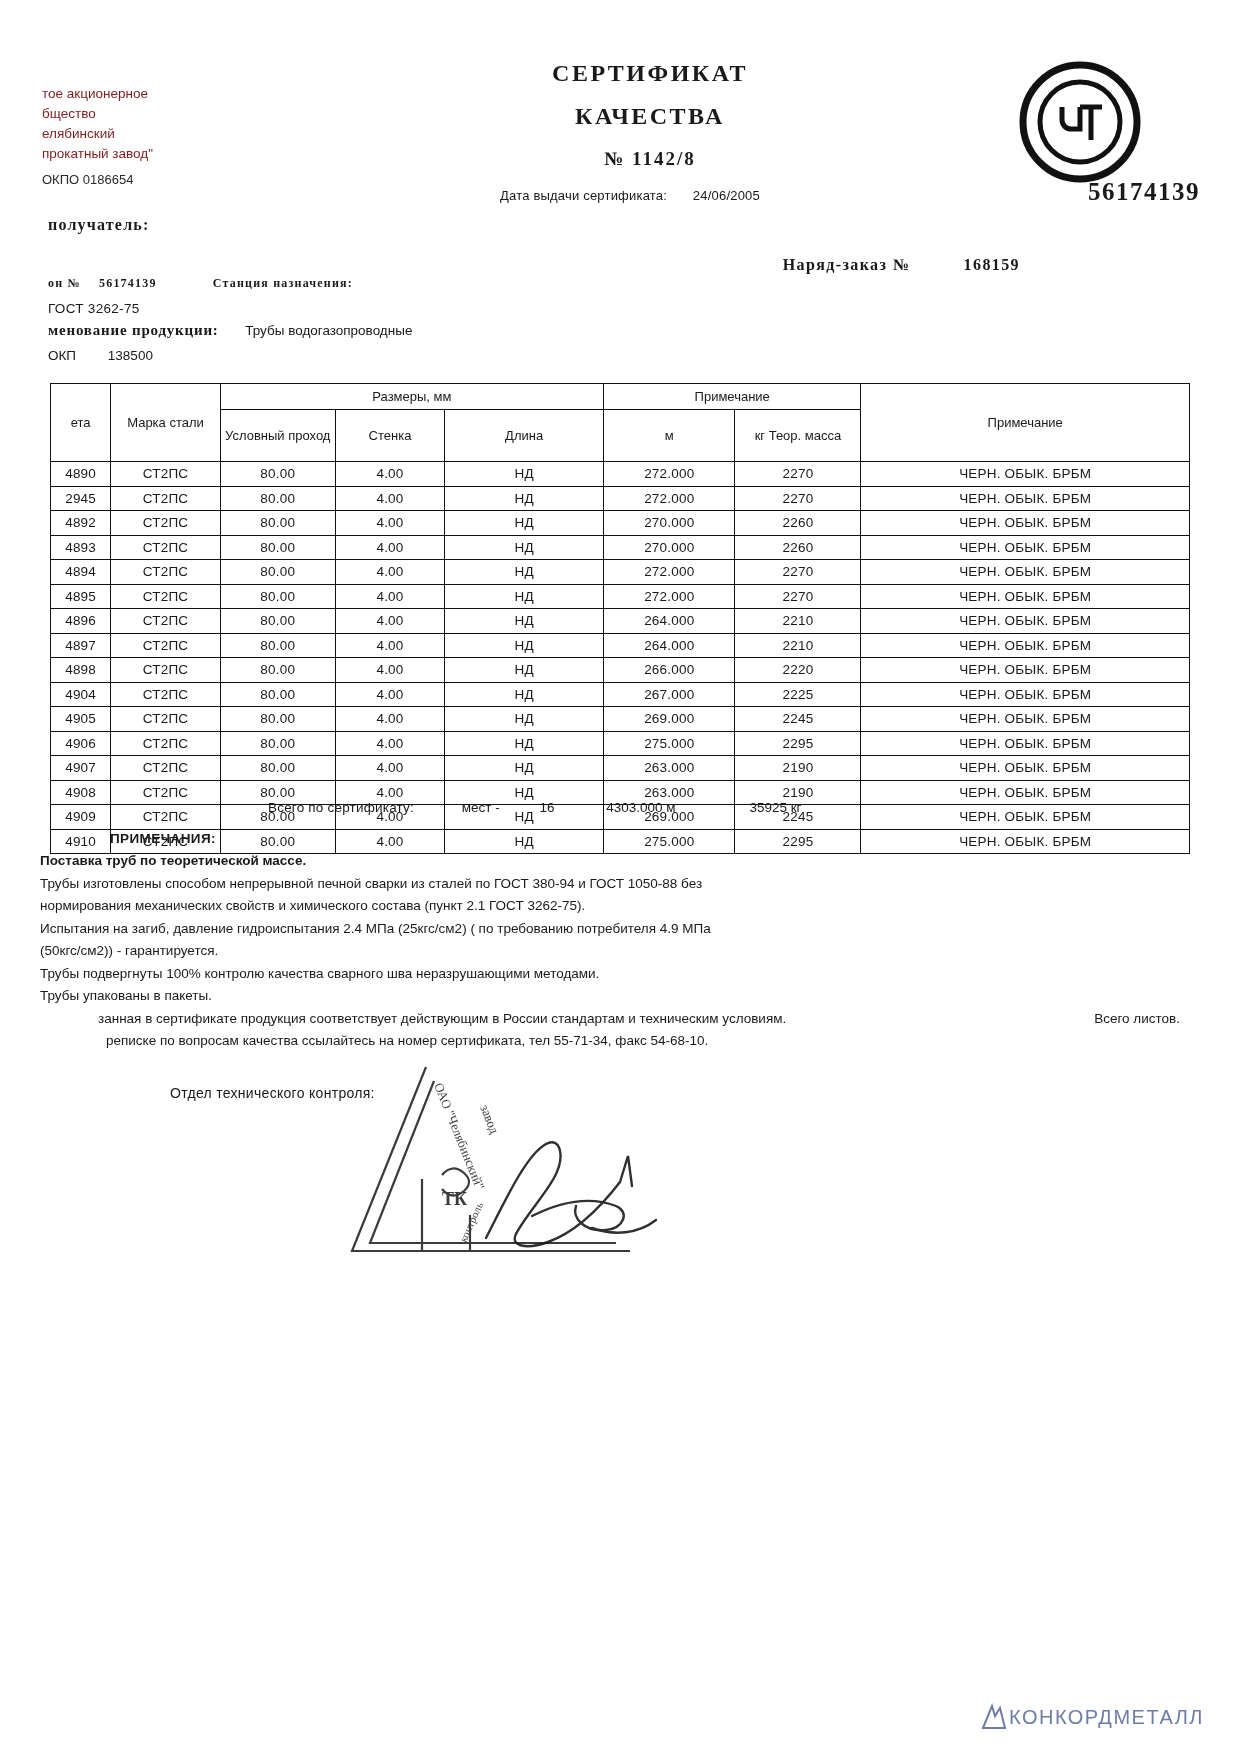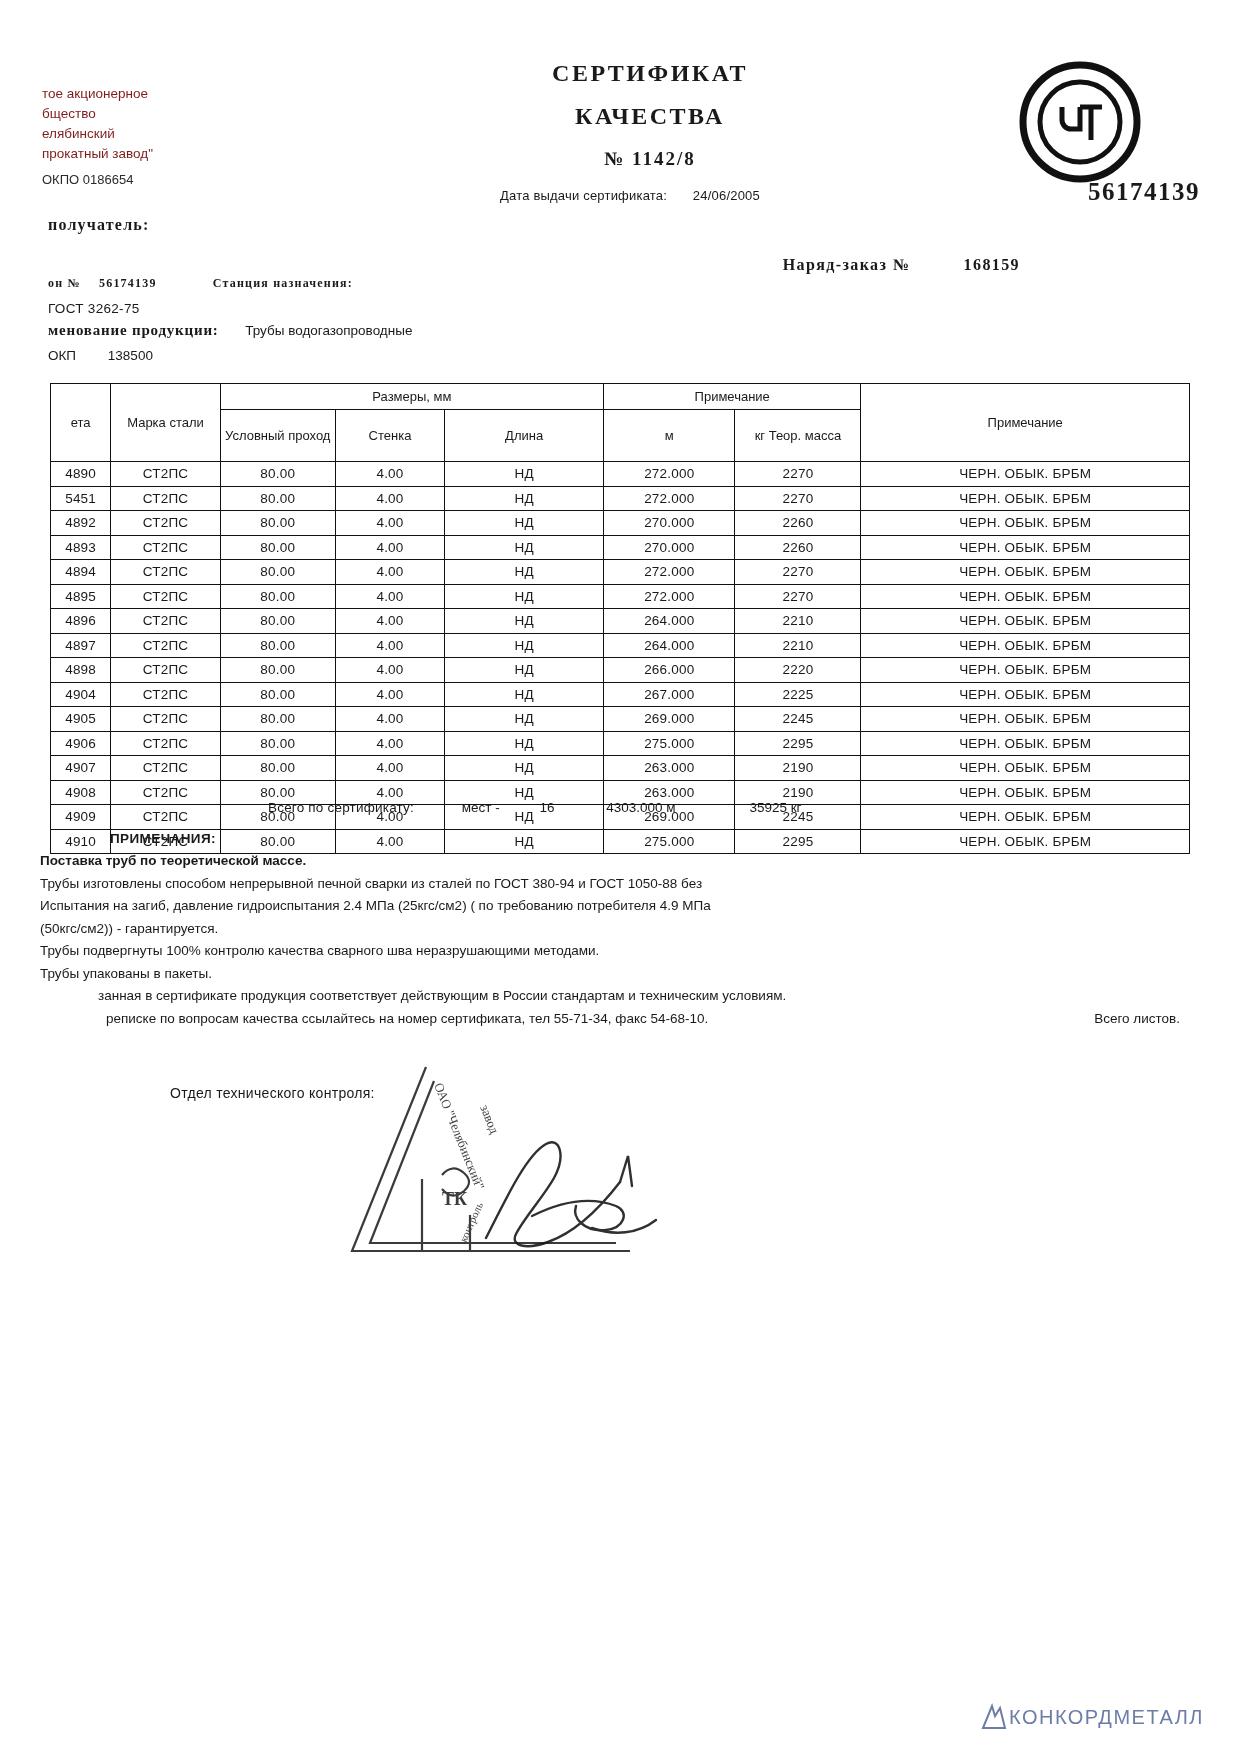--- a/index.html
+++ b/index.html
@@ -356,21 +356,21 @@
             <td>4890</td>
             <td>СТ2ПС</td>
             <td>80.00</td>
             <td>4.00</td>
             <td>НД</td>
             <td>272.000</td>
             <td>2270</td>
             <td class="note">ЧЕРН. ОБЫК. БРБМ</td>
           </tr>
         <tr>
-            <td>5451</td>
+            <td>2945</td>
             <td>СТ2ПС</td>
             <td>80.00</td>
             <td>4.00</td>
             <td>НД</td>
             <td>272.000</td>
             <td>2270</td>
             <td class="note">ЧЕРН. ОБЫК. БРБМ</td>
           </tr>
         <tr>
             <td>4892</td>
@@ -521,20 +521,21 @@
     <span class="mest">мест -</span>
     <span class="mest-v">16</span>
     <span class="m-v">4303.000 м</span>
     <span class="kg-v">35925 кг</span>
   </div>
 
   <div class="notes-title">ПРИМЕЧАНИЯ:</div>
   <div class="notes">
     <div class="b">Поставка труб по теоретической массе.</div>
     <div>Трубы изготовлены способом непрерывной печной сварки из сталей по ГОСТ 380-94 и ГОСТ 1050-88 без</div>
+    <div>нормирования механических свойств и химического состава (пункт 2.1 ГОСТ 3262-75).</div>
     <div>Испытания на загиб,  давление гидроиспытания 2.4 МПа (25кгс/см2) ( по требованию потребителя 4.9 МПа</div>
     <div>(50кгс/см2)) - гарантируется.</div>
     <div>Трубы подвергнуты 100% контролю качества сварного шва неразрушающими методами.</div>
     <div>Трубы упакованы в пакеты.</div>
     <div class="indent-1">занная в сертификате продукция соответствует действующим в России стандартам и техническим условиям.</div>
     <div class="indent-2">реписке по вопросам качества ссылайтесь на номер сертификата, тел 55-71-34, факс 54-68-10.</div>
   </div>
 
   <div class="sheets">Всего листов.</div>
 

